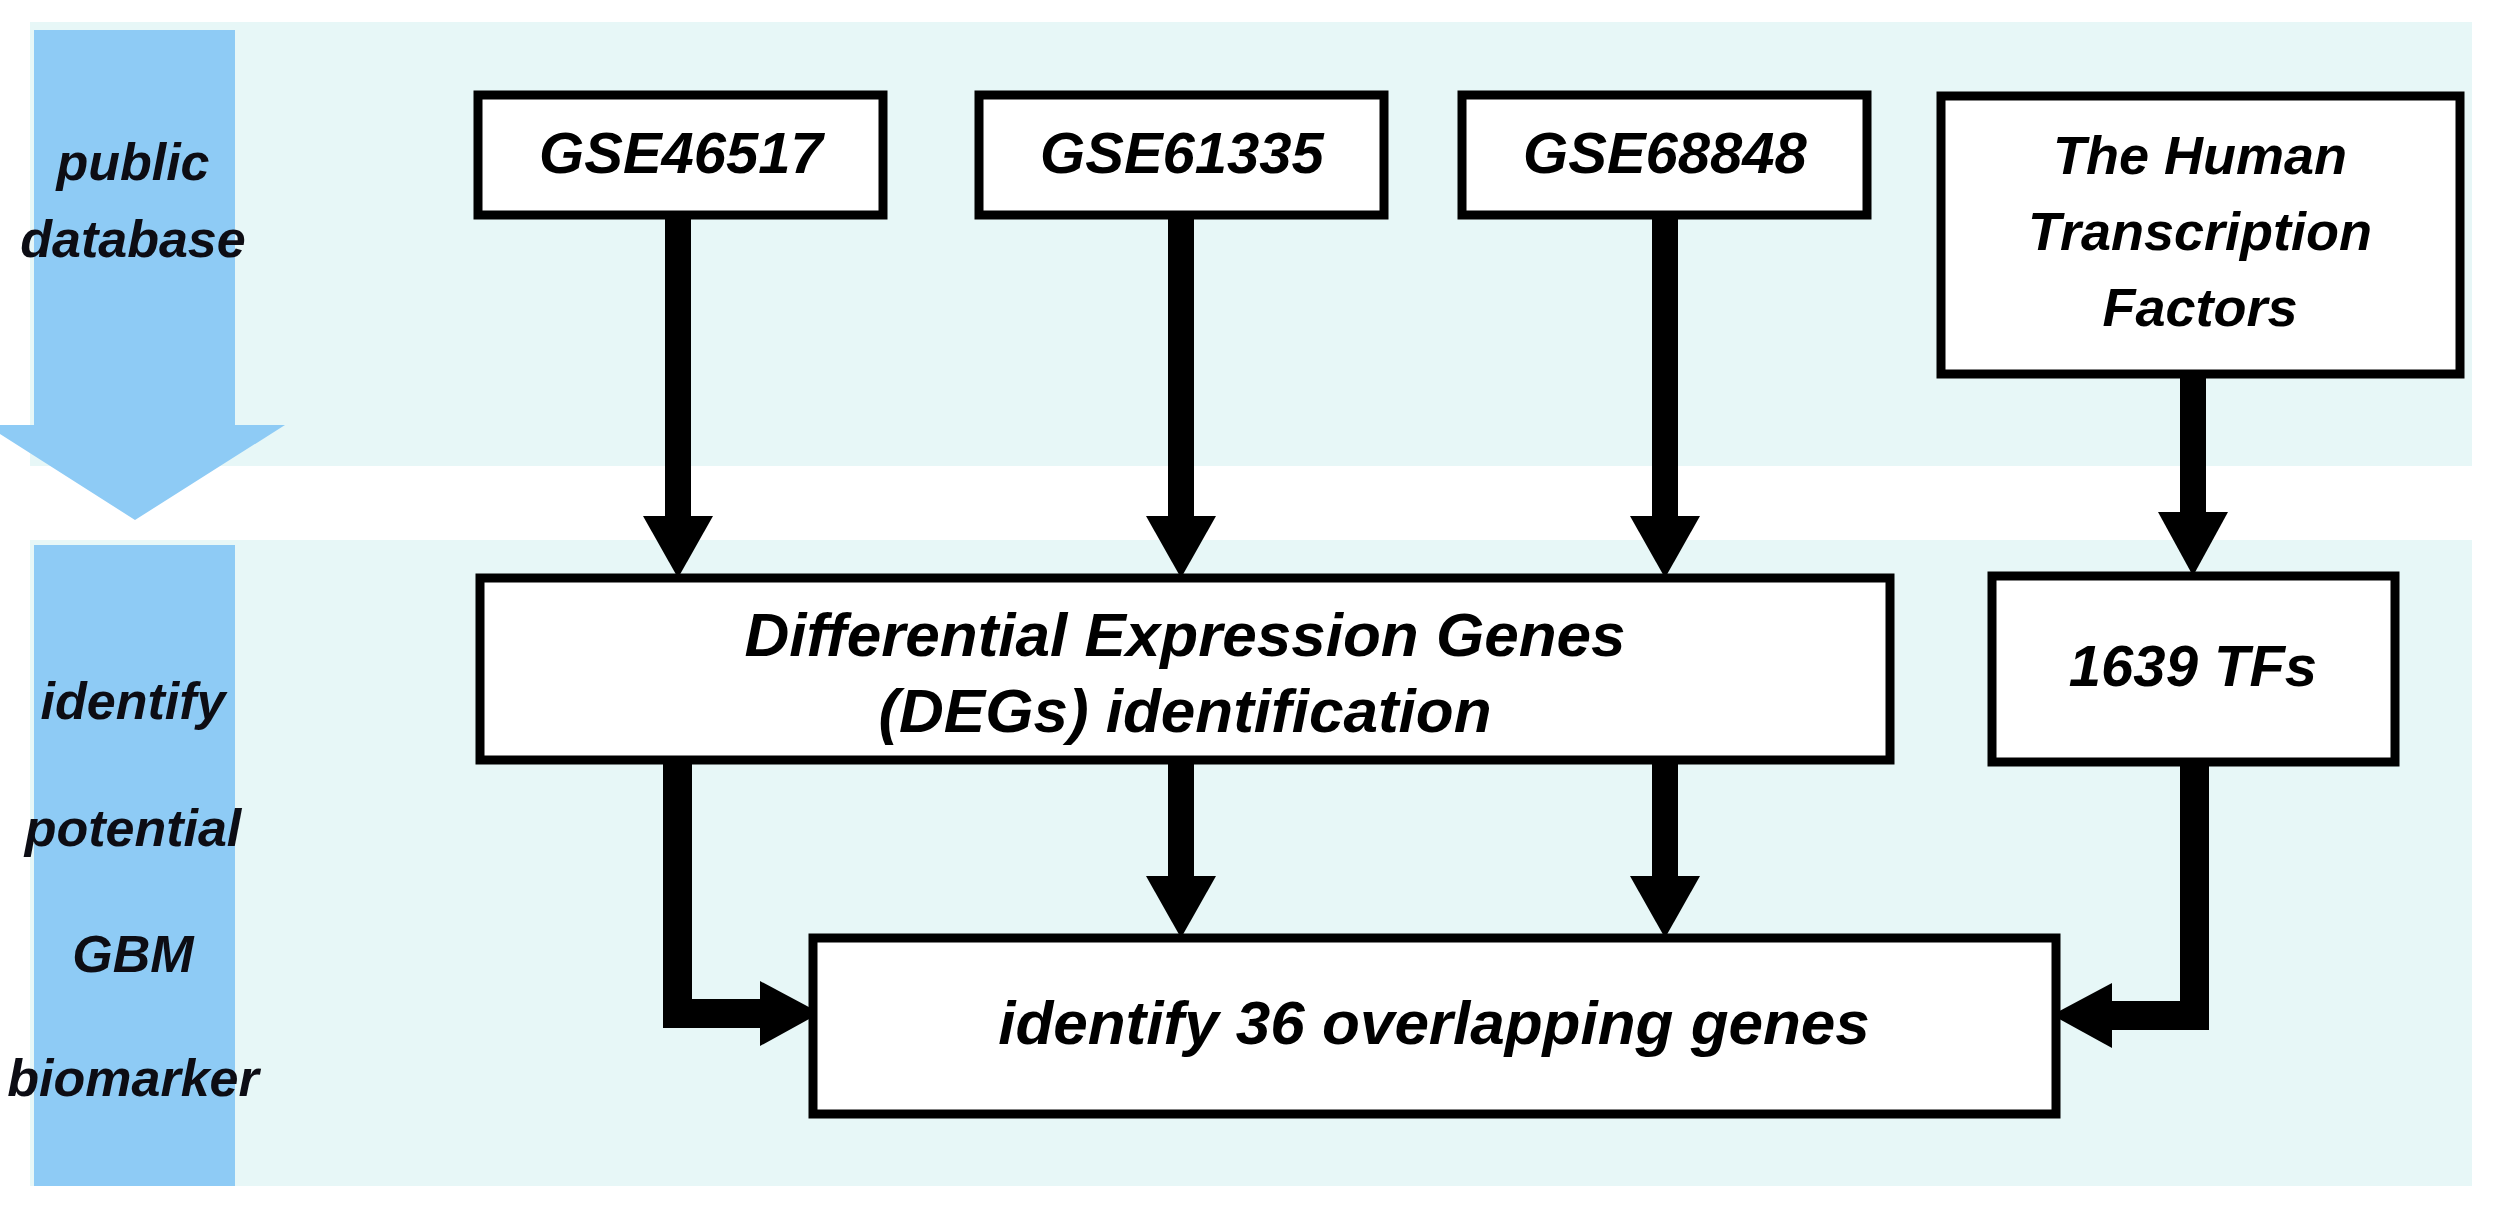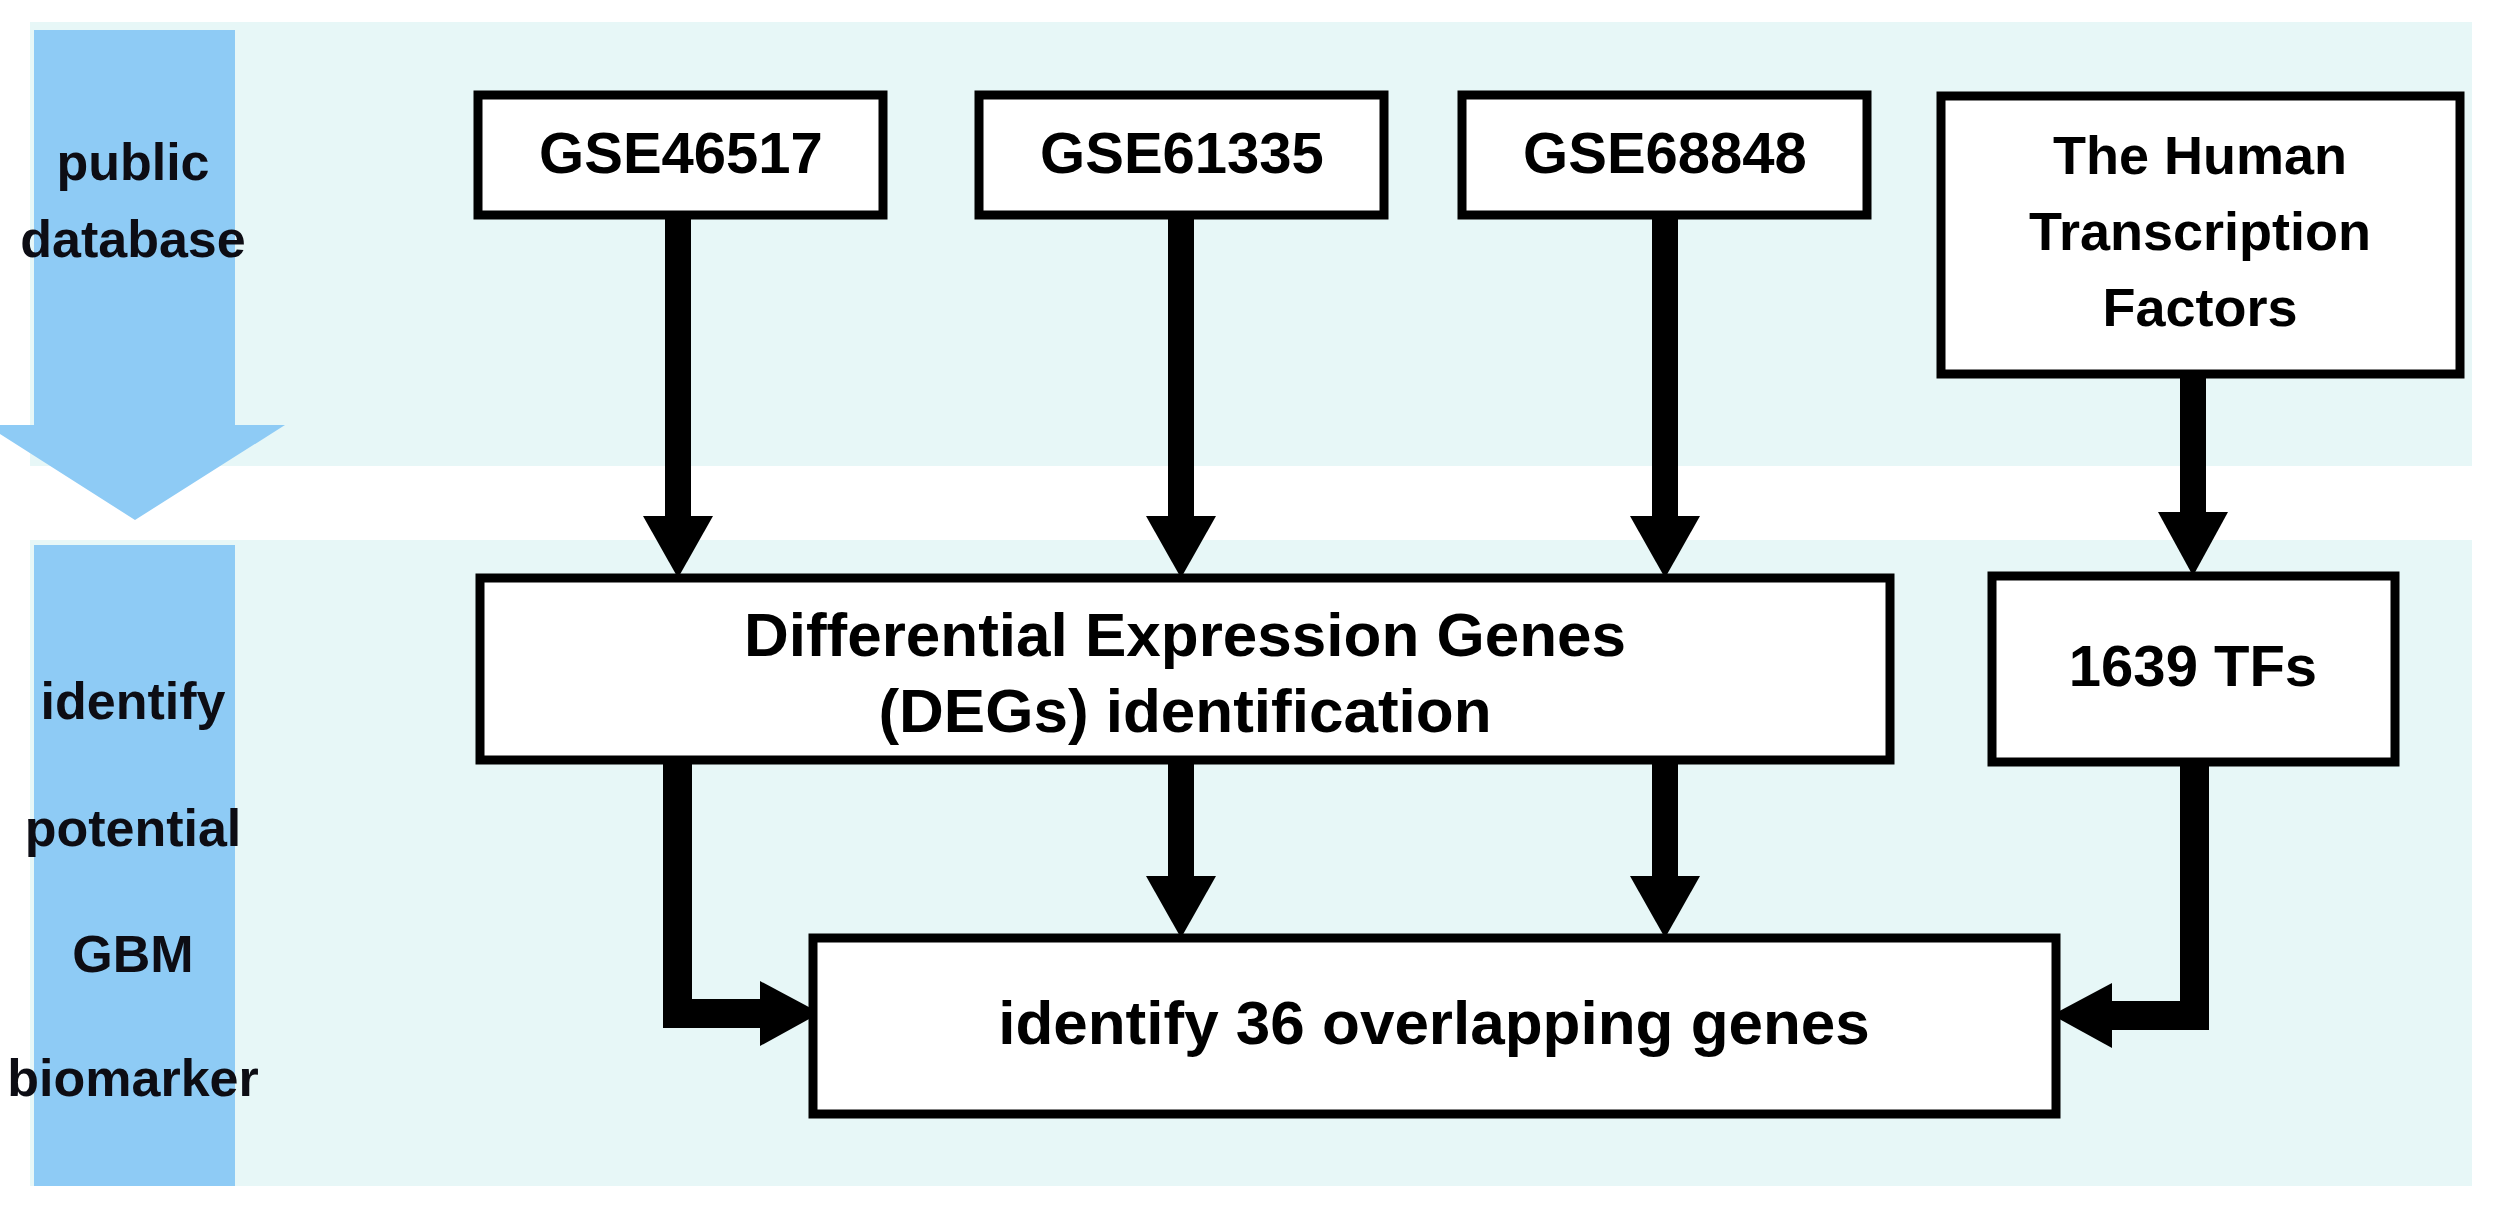--- a/index.html
+++ b/index.html
@@ -11,20 +11,21 @@
     width: 2502px;
     height: 1206px;
     font-family: "Liberation Sans", sans-serif;
     overflow: hidden;
   }
   #diagram-root {
     position: relative;
     width: 2502px;
     height: 1206px;
     background: #ffffff;
+    font-style: italic;
   }
   svg.flow {
     display: block;
     width: 2502px;
     height: 1206px;
   }
   .box-label {
     font-family: "Liberation Sans", sans-serif;
     font-weight: bold;
     fill: #000000;

